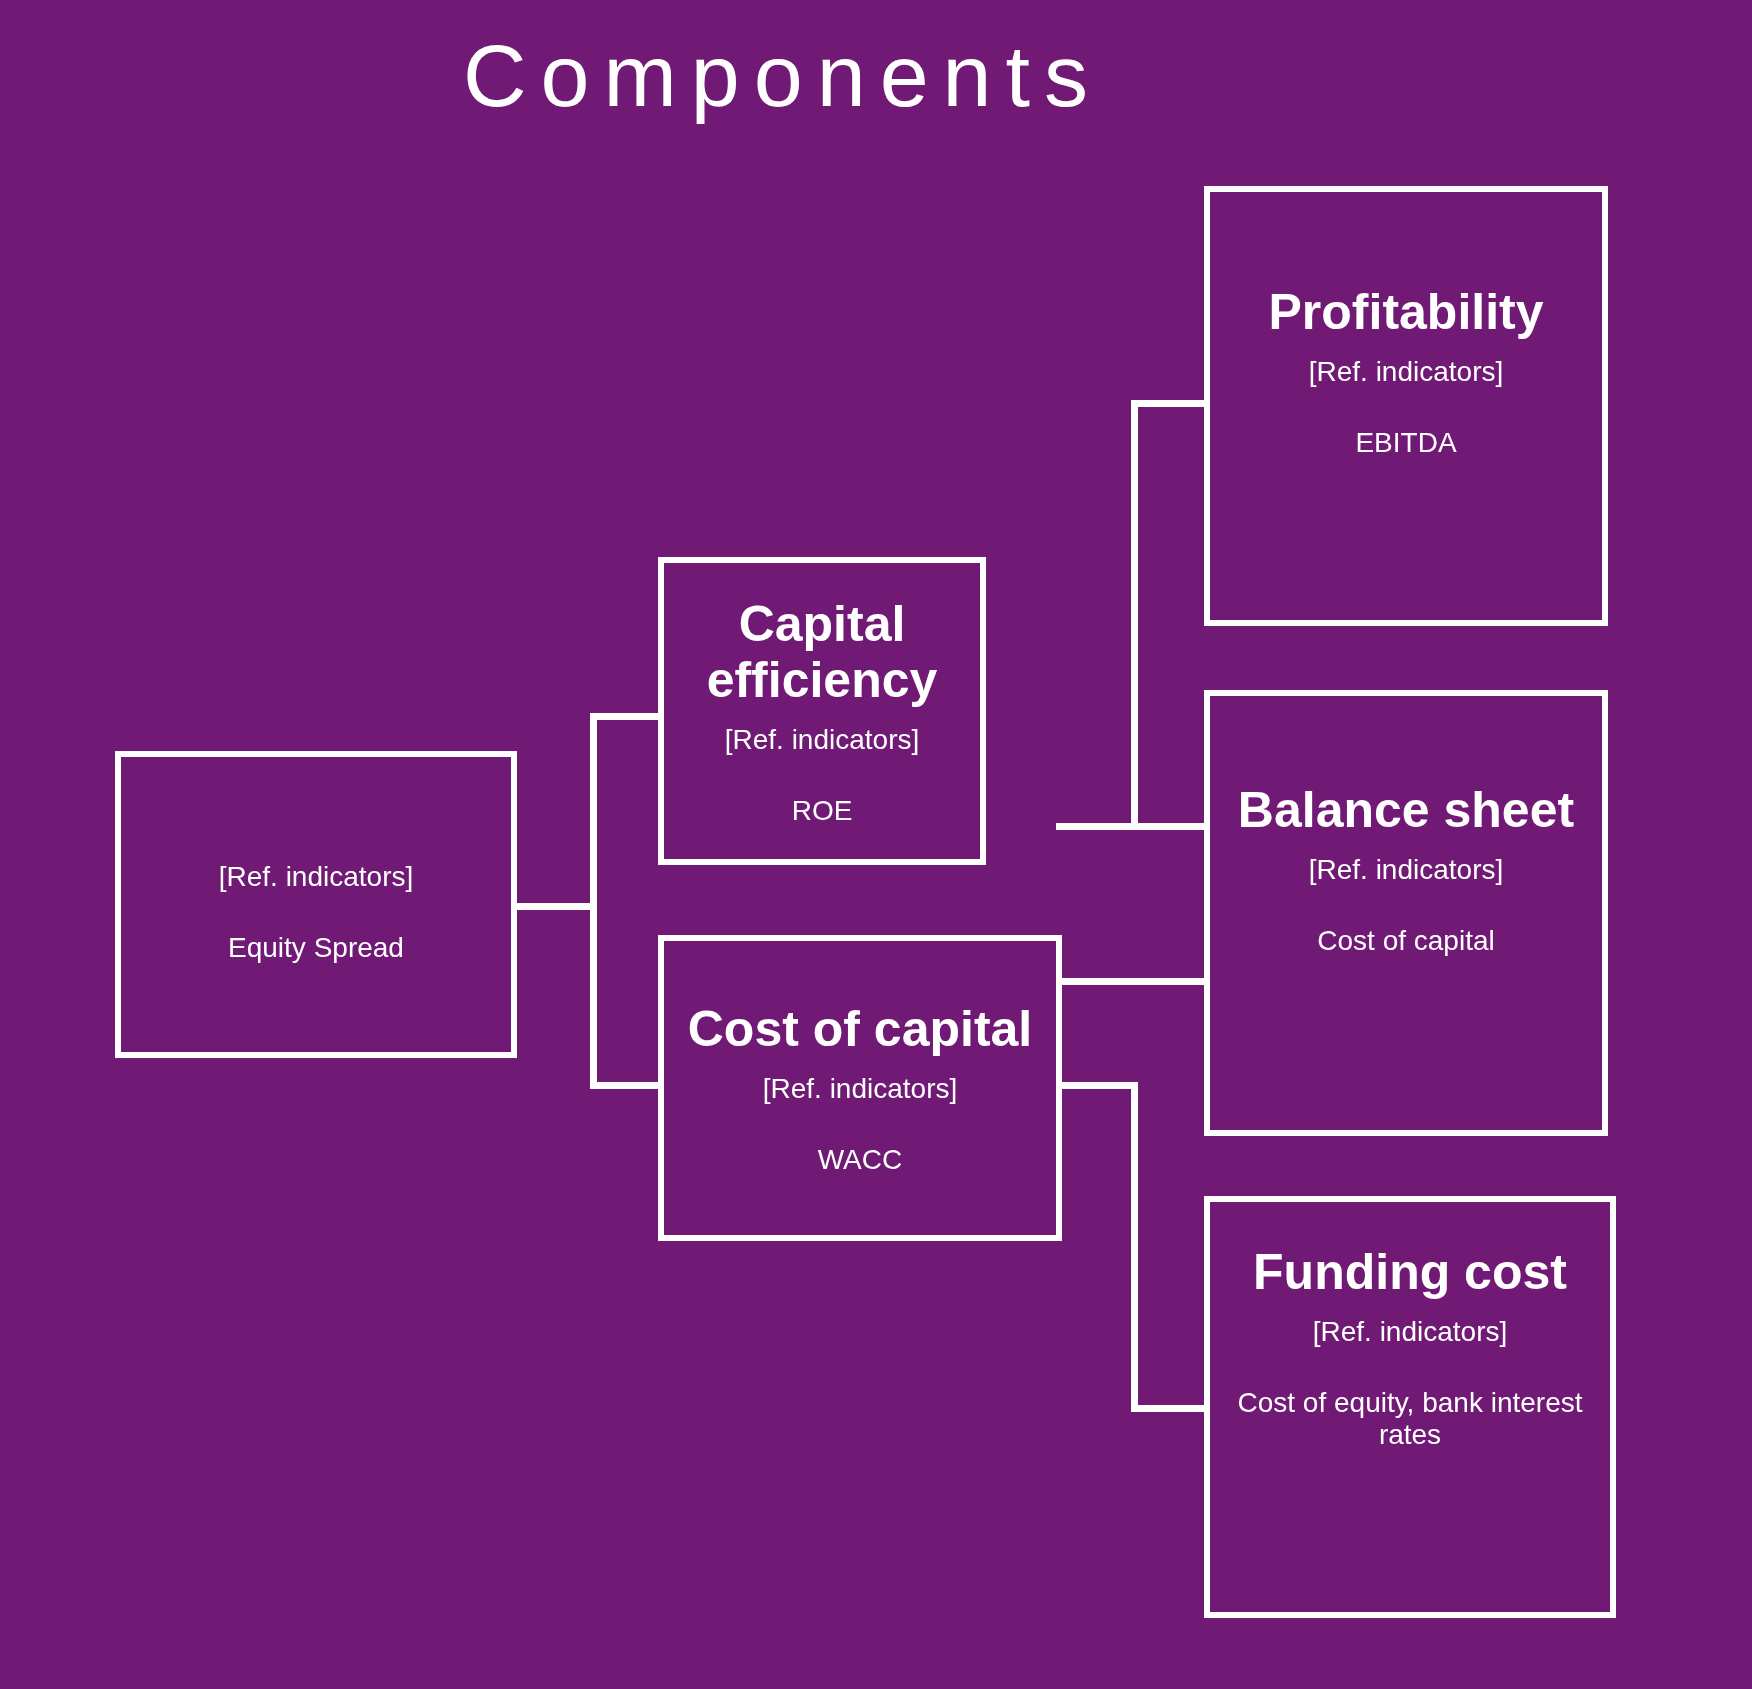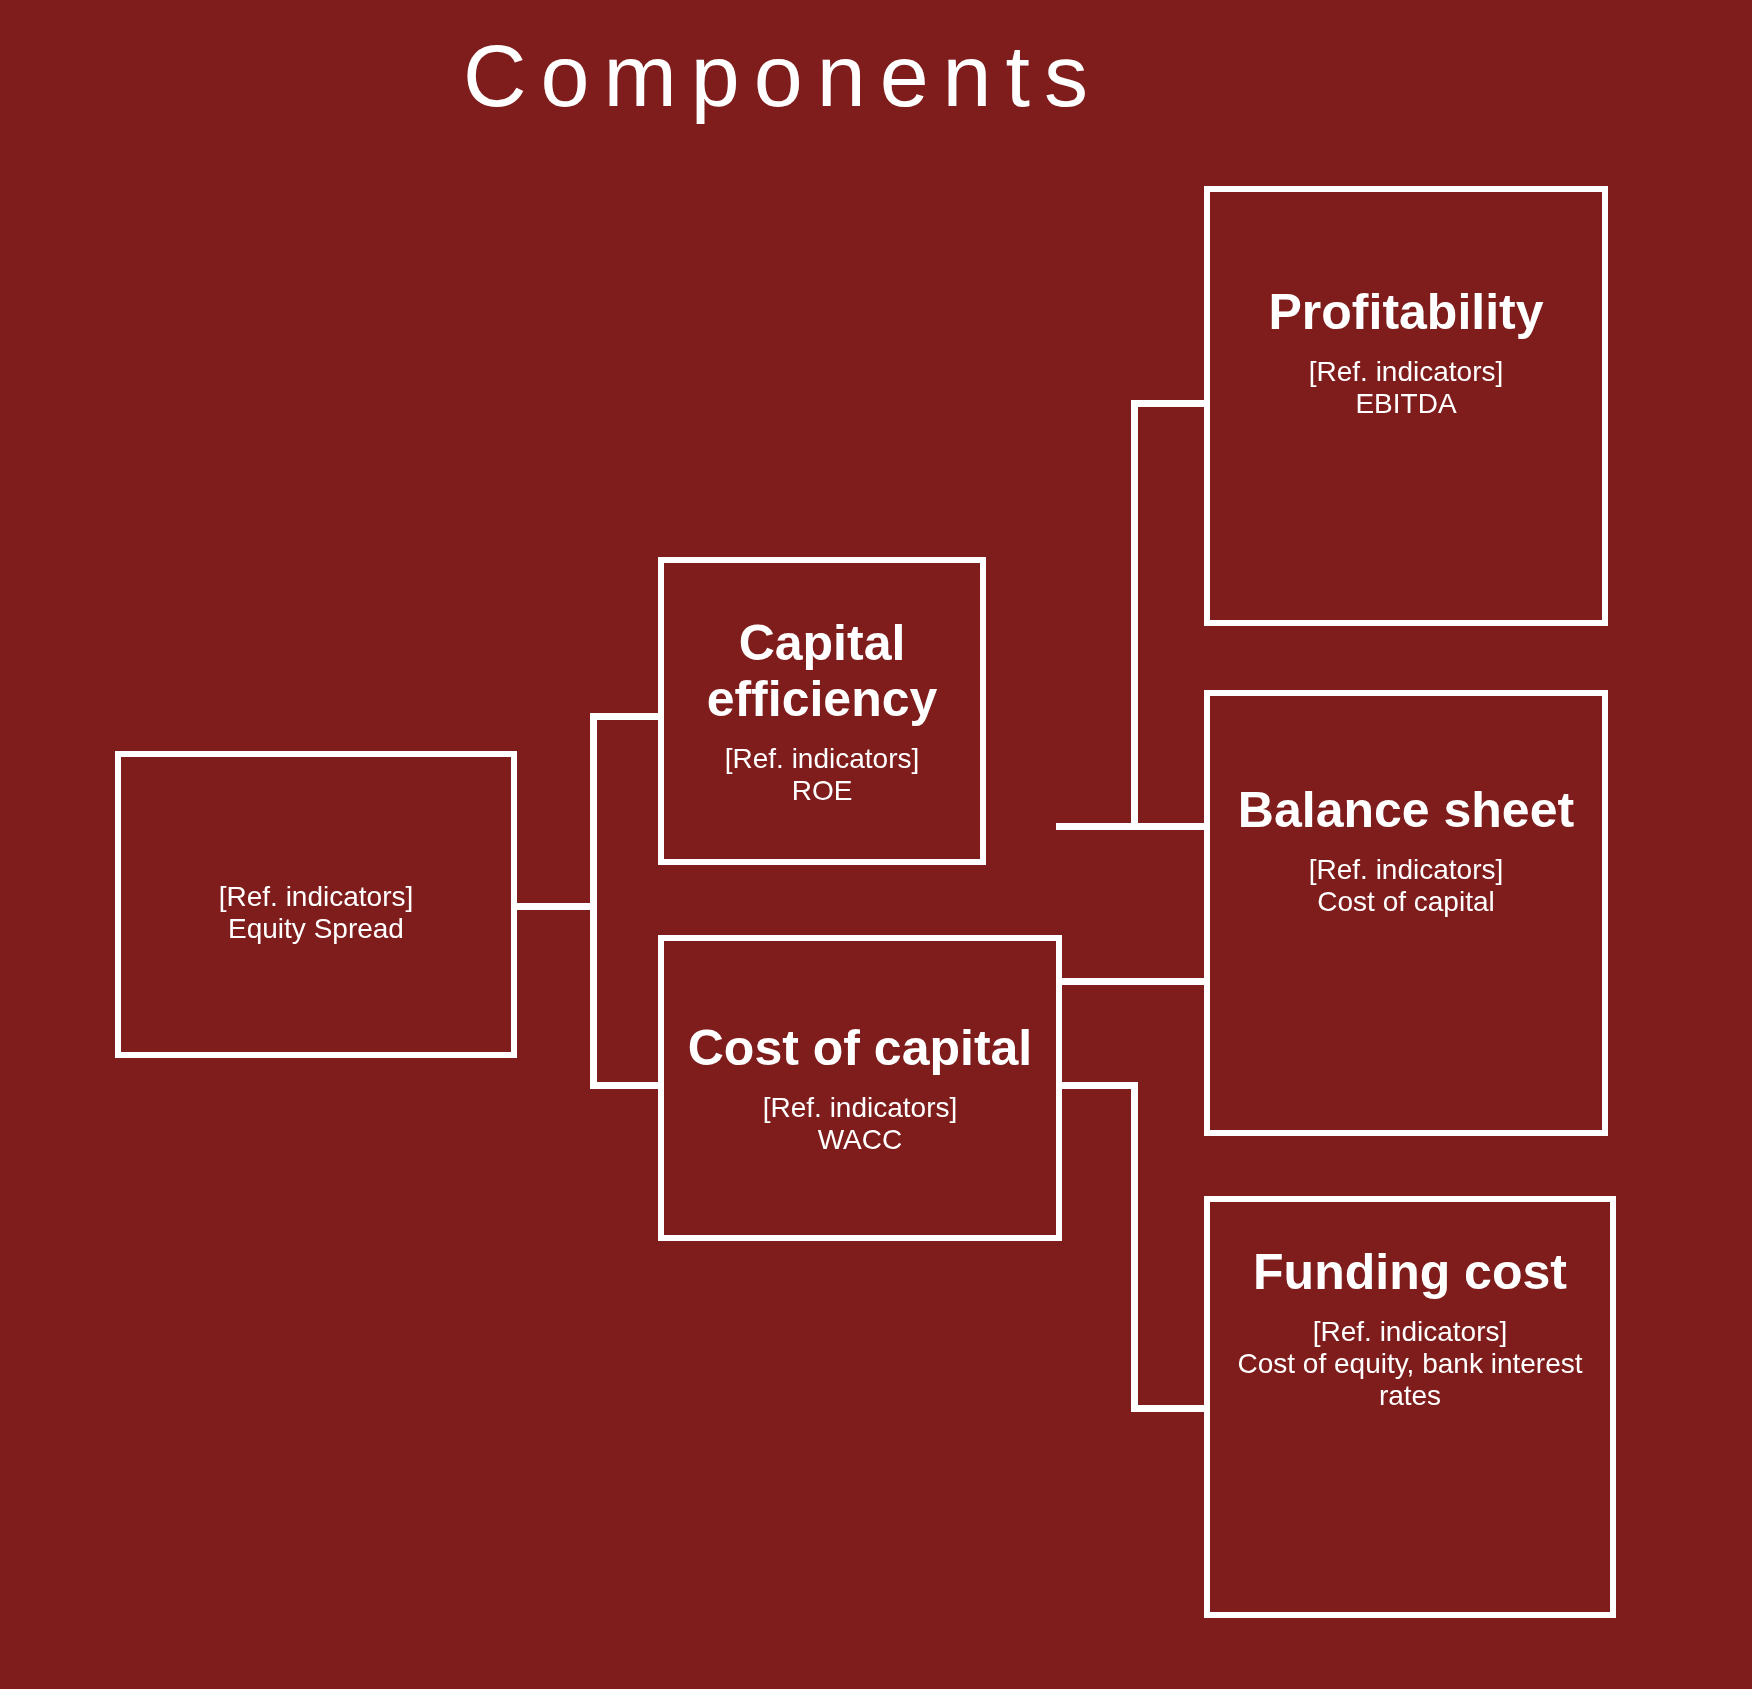--- a/index.html
+++ b/index.html
@@ -10,21 +10,21 @@
     width: 1752px;
     height: 1689px;
     background: #00ADEF;
     font-family: "Liberation Sans", sans-serif;
     overflow: hidden;
   }
   #canvas {
     position: relative;
     width: 1752px;
     height: 1689px;
-    background: #7f1d1d;
+    background: #701a75;
   }
 
   
   .title {
     position: absolute;
     left: 0;
     top: 28px;
     width: 1565px;
     text-align: center;
     color: #FFFFFF;
@@ -55,21 +55,21 @@
     line-height: 1.12;
     letter-spacing: 0px;
   }
   .node .sub {
     font-size: 28px;
     font-weight: 400;
     line-height: 1.14;
     margin-top: 16px;
   }
   .node .sub .ref { display: block; }
-  .node .sub .val { display: block; }
+  .node .sub .val { display: block; margin-top: 39px; }
 
   
   #node-value-creation {
     left: 115px;  top: 751px;  width: 402px;  height: 307px;
   }
   #node-capital-efficiency {
     left: 658px;  top: 557px;  width: 328px;  height: 308px;
   }
   #node-cost-of-capital {
     left: 658px;  top: 935px;  width: 404px;  height: 306px;

